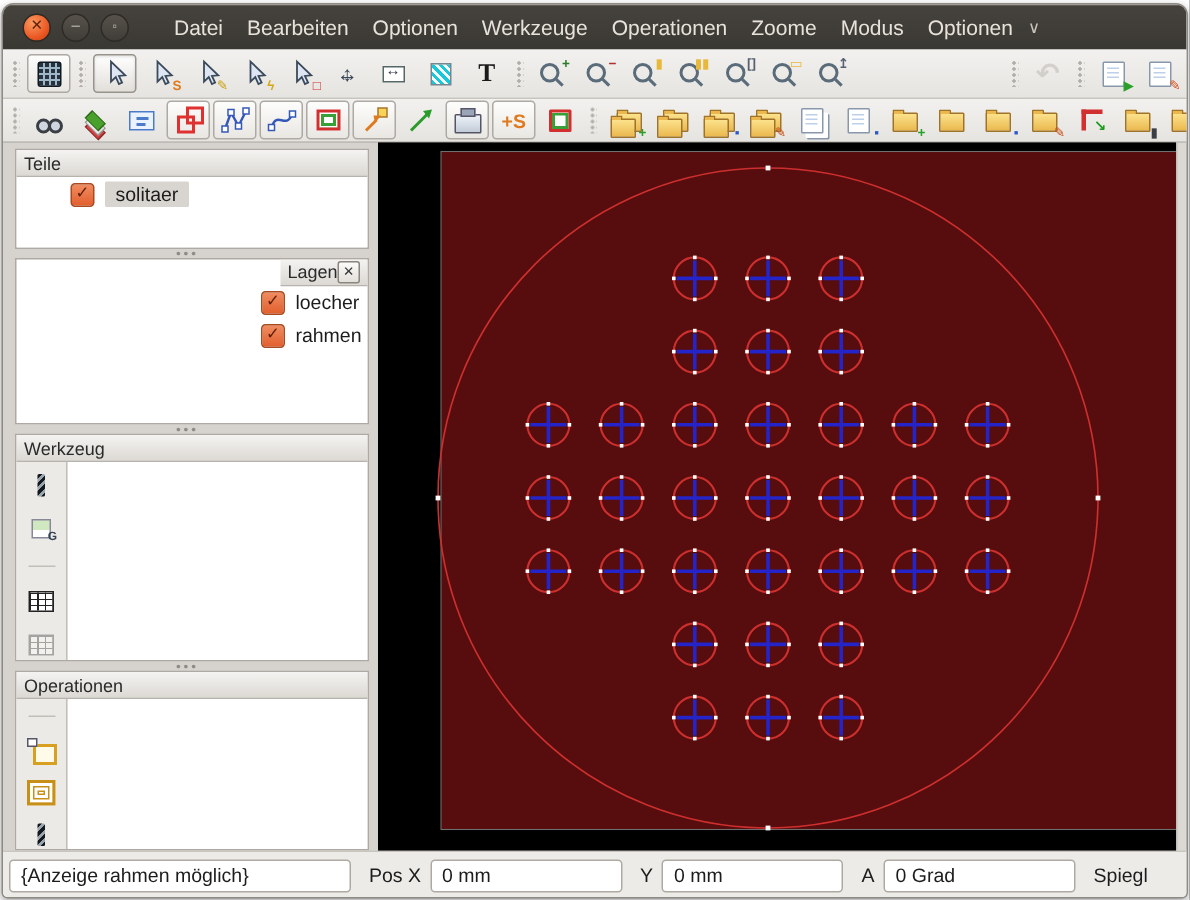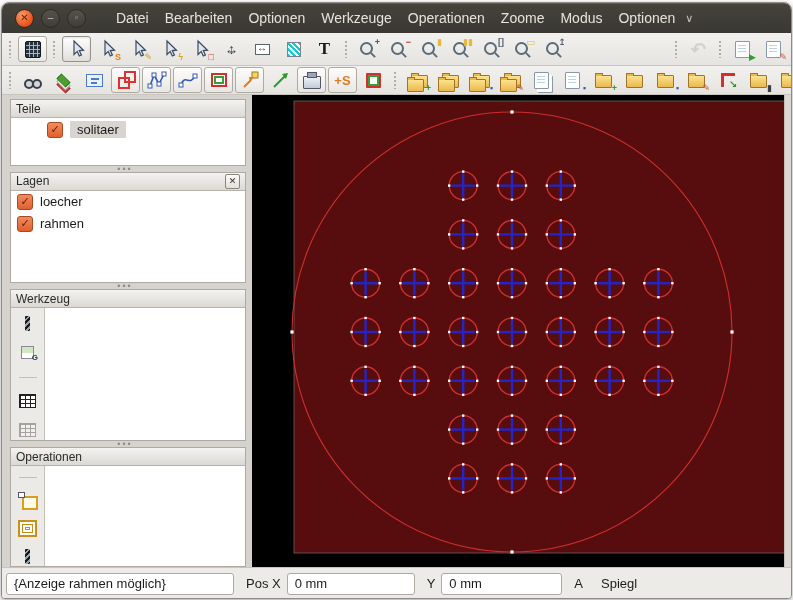--- a/index.html
+++ b/index.html
@@ -378,21 +378,21 @@
         <div class="pbody" id="teile-body">
             <div class="chk-row" style="margin-left: 32px;">
               <span class="checkbox">✓</span>
               <span class="sel-label">solitaer</span>
             </div>
           </div>
       </section>
 
       <div class="vsplit">•••</div>
 
-      <section class="panel" style="height:113px;">
+      <section class="panel" style="height:113px;align-items:flex-end;">
         <div class="phead">
           <span>Lagen</span>
           <span class="pclose">✕</span>
         </div>
         <div class="pbody" id="lagen-body">
             <div class="chk-row" style="margin-left: 2px;">
               <span class="checkbox">✓</span>
               <span>loecher</span>
             </div>
             <div class="chk-row" style="margin-left: 2px;">
@@ -702,16 +702,17 @@
     <div class="vscroll"></div>
   </div>
 
   <div class="statusbar">
     <div class="sfield" style="width:212px;">{Anzeige rahmen möglich}</div>
     <span class="slabel">Pos X</span>
     <div class="sfield" style="width:112px;">0 mm</div>
     <span class="slabel">Y</span>
     <div class="sfield" style="width:105px;">0 mm</div>
     <span class="slabel">A</span>
+    <div class="sfield" style="width:112px;">0 Grad</div>
     <span class="slabel">Spiegl</span>
   </div>
 
 </div>
 
 </body></html>

